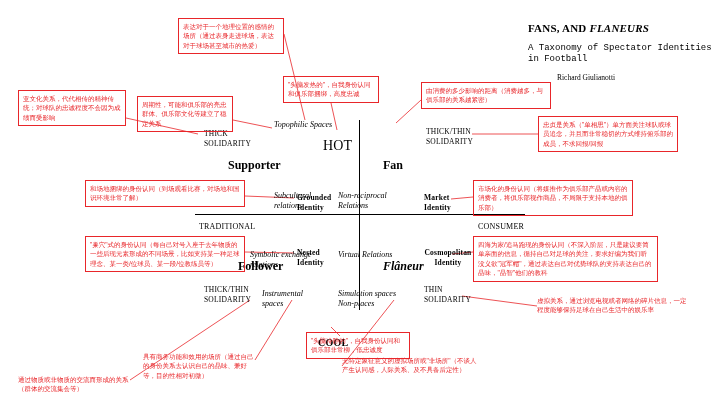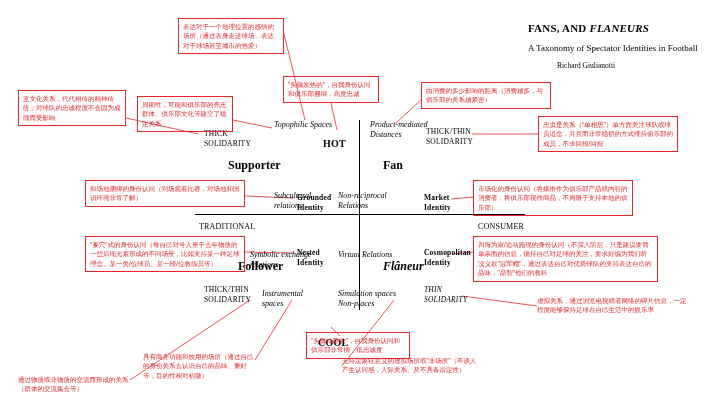--- a/index.html
+++ b/index.html
@@ -32,21 +32,21 @@
     font-family: "Liberation Serif", serif;
     font-size: 11px;
     font-weight: bold;
     line-height: 1.25;
     letter-spacing: 0.2px;
   }
   .title-main .ital {
     font-style: italic;
   }
   .title-sub {
-    font-family: Liberation Serif, serif;
+    font-family: Liberation Mono, monospace;
     font-size: 9px;
     line-height: 1.3;
     margin-top: 7px;
   }
   .title-author {
     font-family: "Liberation Serif", serif;
     font-size: 7.5px;
     margin-top: 7px;
     padding-left: 29px;
   }
@@ -96,28 +96,28 @@
   #pole-sim    { left: 338px; top: 289px; }
   
   .corner {
     position: absolute;
     font-family: "Liberation Serif", serif;
     font-size: 7.5px;
     line-height: 1.3;
     letter-spacing: 0.2px;
   }
   #c-thick      { left: 204px; top: 129px; }
-  #c-hot        { left: 323px; top: 137px; font-size: 10px; font-weight: bold; }
+  #c-hot        { left: 323px; top: 137px; font-size: 14px; font-weight: normal; }
   #c-thickthin1 { left: 426px; top: 127px; }
   #c-trad       { left: 199px; top: 222px; font-size: 8px; }
   #c-consumer   { left: 478px; top: 222px; font-size: 8px; }
   #c-grounded   { left: 297px; top: 193px; font-weight: bold; }
   #c-market     { left: 424px; top: 193px; font-weight: bold; }
   #c-nested     { left: 297px; top: 248px; font-weight: bold; }
-  #c-cosmo      { left: 424px; top: 248px; font-weight: bold; }
+  #c-cosmo      { left: 424px; top: 248px; font-weight: bold; text-align: center; }
   #c-thickthin2 { left: 204px; top: 285px; }
   #c-thin       { left: 424px; top: 285px; }
   #c-cool       { left: 318px; top: 336px; font-size: 10px; font-weight: bold; }
   
   .note {
     position: absolute;
     border: 1px solid #e8262a;
     color: #e8262a;
     font-family: "Liberation Sans", sans-serif;
     font-size: 6.5px;
@@ -196,39 +196,38 @@
 
   <div class="axis-v"></div>
   <div class="axis-h"></div>
 
   <div class="quad-label" id="q-supporter">Supporter</div>
   <div class="quad-label" id="q-fan">Fan</div>
   <div class="quad-label" id="q-follower">Follower</div>
   <div class="quad-label" id="q-flaneur">Flâneur</div>
 
   <div class="pole" id="pole-topo" style="width:60px;">Topophilic Spaces</div>
-  <div class="pole" id="pole-prod" style="width:66px;">Product-mediated Distances</div>
   <div class="pole" id="pole-sub" style="width:58px;">Subcultural relations</div>
   <div class="pole" id="pole-sym" style="width:66px;">Symbolic exchange relations</div>
   <div class="pole" id="pole-nonrec" style="width:60px;">Non-reciprocal Relations</div>
   <div class="pole" id="pole-virt" style="width:56px;">Virtual Relations</div>
   <div class="pole" id="pole-instr" style="width:56px;">Instrumental spaces</div>
   <div class="pole" id="pole-sim" style="width:62px;">Simulation spaces Non-places</div>
 
   <div class="corner" id="c-thick" style="width:38px;">THICK SOLIDARITY</div>
   <div class="corner" id="c-hot">HOT</div>
   <div class="corner" id="c-thickthin1" style="width:44px;">THICK/THIN SOLIDARITY</div>
   <div class="corner" id="c-trad">TRADITIONAL</div>
   <div class="corner" id="c-consumer">CONSUMER</div>
   <div class="corner" id="c-grounded" style="width:40px;">Grounded Identity</div>
   <div class="corner" id="c-market" style="width:34px;">Market Identity</div>
   <div class="corner" id="c-nested" style="width:34px;">Nested Identity</div>
   <div class="corner" id="c-cosmo" style="width:48px;">Cosmopolitan Identity</div>
   <div class="corner" id="c-thickthin2" style="width:44px;">THICK/THIN SOLIDARITY</div>
-  <div class="corner" id="c-thin" style="width:38px;font-style:italic;">THIN SOLIDARITY</div>
+  <div class="corner" id="c-thin" style="width:38px;">THIN SOLIDARITY</div>
   <div class="corner" id="c-cool">COOL</div>
 
   <div class="note" id="n-topo">表达对于一个地理位置的感情的场所（通过表身走进球场，表达对于球场甚至城市的热爱）</div>
   <div class="note" id="n-cool-top">"头脑发热的"，自我身份认同和俱乐部捆绑，高度忠诚</div>
   <div class="note" id="n-prodmed">由消费的多少影响的距离（消费越多，与俱乐部的关系越紧密）</div>
   <div class="note" id="n-asia">亚文化关系，代代相传的精神传统；对球队的忠诚程度不会因为成绩而受影响</div>
   <div class="note" id="n-zhouqi">周期性，可能和俱乐部的亮忠群体、俱乐部文化等建立了稳定关系</div>
   <div class="note" id="n-thickthin">忠贞是关系（"单相思"）单方面关注球队或球员追念，并且而非常稳切的方式维持俯乐部的成员，不求回报/回报</div>
   <div class="note" id="n-grounded">和场地捆绑的身份认同（到场观看比赛，对场地和国识环境非常了解）</div>
   <div class="note" id="n-market">市场化的身份认同（将媒推作为俱乐部产品或内容的消费者，将俱乐部视作商品，不局限于支持本地的俱乐部）</div>

